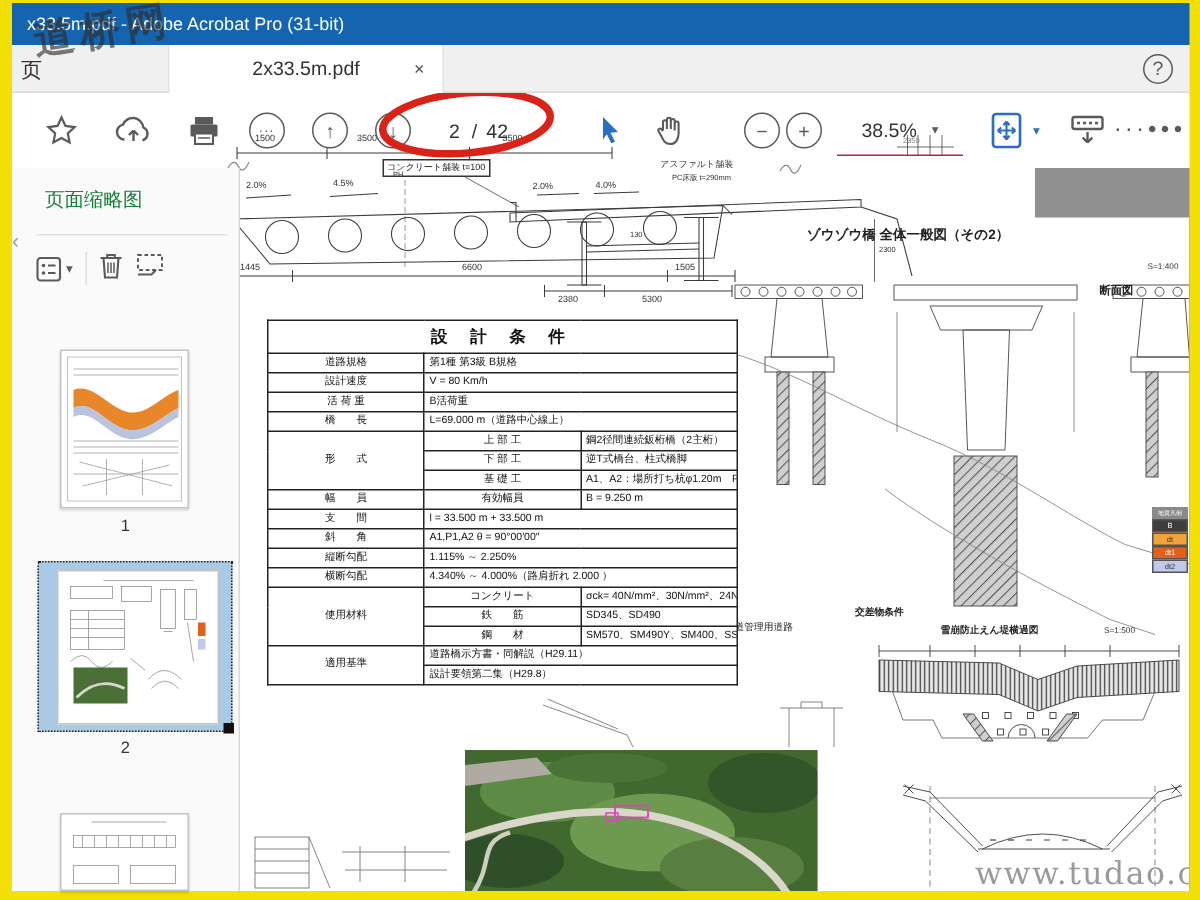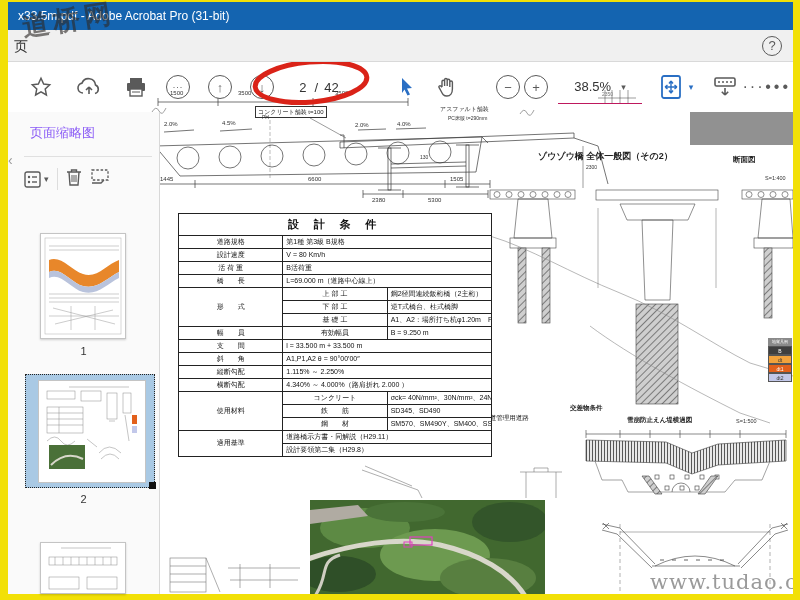--- a/index.html
+++ b/index.html
@@ -30,21 +30,21 @@
   #zoom-box{left:550px;width:84px;border-bottom:1px solid #be185d;height:34px;top:8px;font-size:13px;color:#333;gap:10px;}
   .caret{font-size:9px;color:#5a5a5a;}
   .caret.blue{color:#2a6fc4;}
 
   
   #main-bg{left:8px;top:112px;width:785px;height:482px;background:#919191;z-index:1;}
 
   
   #sidebar{left:8px;top:112px;width:152px;height:482px;background:#fafafa;border-right:1px solid #d8d8d8;z-index:12;}
   #panel-collapse{left:0;top:40px;color:#9a9a9a;font-size:14px;}
-  #sb-title{left:22px;top:12px;font-size:13px;color:#8b5cf6;text-align:center;}
+  #sb-title{left:22px;top:12px;font-size:13px;color:#15803d;text-align:center;}
   #sb-sep{left:16px;top:44px;width:128px;height:1px;background:#e0e0e0;}
   #sb-tools{left:16px;top:50px;width:130px;height:34px;display:flex;align-items:center;gap:8px;color:#5a5a5a;}
   .sb-vr{width:1px;height:22px;background:#ddd;}
   .thumb-page{position:absolute;background:#fff;border:1px solid #c4c4c4;box-shadow:0 1px 2px rgba(0,0,0,.18);}
   .thumb-label{position:absolute;font-size:11px;color:#333;text-align:center;width:100%;}
   #thumb2-sel{left:17px;top:262px;width:130px;height:114px;background:#a9c9e4;border:1px dotted #222;}
   #thumb2-handle{left:141px;top:370px;width:7px;height:7px;background:#111;}
 
   
   #page{left:150px;top:88px;width:643px;height:506px;background:#fff;z-index:10;
@@ -55,21 +55,21 @@
   .callout{border:1px solid #333;font-size:6px;padding:0 2px;line-height:10px;background:#fff;}
   #pg-title{font-size:9px;font-weight:bold;margin-left:40px;}
   .sec-label{font-size:7.5px;font-weight:bold;}
   .scale{font-size:5.5px;color:#333;}
   .mid-label{font-size:6.5px;}
   #tudao{font-family:"DejaVu Serif",serif;font-size:21px;color:#9a9a9a;letter-spacing:1px;}
 
   
   #design-table{position:absolute;left:28px;top:125px;width:314px;border-collapse:collapse;
     table-layout:fixed;font-size:7px;color:#111;background:#fff;}
-  #design-table th{border:1.5px solid #222;font-size:11px;letter-spacing:6px;padding:3px 0;font-weight:bold;font-family:Liberation Serif, serif;}
+  #design-table th{border:1.5px solid #222;font-size:11px;letter-spacing:6px;padding:3px 0;font-weight:bold;}
   #design-table td{border:1px solid #222;padding:1.5px 3px;line-height:1.15;overflow:hidden;white-space:nowrap;}
   #design-table td.lbl{width:52px;text-align:center;}
   #design-table td.sub{width:48px;text-align:center;}
   #design-table tr{height:13px;}
 
   
   #soil-legend{left:618px;top:250px;width:24px;z-index:2;}
   #soil-legend .hd{height:8px;background:#8a8a8a;color:#fff;font-size:4px;line-height:8px;text-align:center;}
   #soil-legend .row{height:9px;font-size:5px;line-height:9px;text-align:center;border:0.5px solid #555;}
 
@@ -88,20 +88,24 @@
 
   <div id="main-bg" class="abs"></div>
 
   <div id="titlebar" class="abs">
     <span>x33.5m.pdf - Adobe Acrobat Pro (31-bit)</span>
   </div>
 
   <div id="tabbar" class="abs">
     <div class="tab" id="tab-home">
       <span>页</span>
+    </div>
+    <div class="tab" id="tab-doc">
+      <span>2x33.5m.pdf</span>
+      <span class="close">×</span>
     </div>
   </div>
   <div id="help-btn" class="abs">
     <span>?</span>
   </div>
 
   <div id="toolbar-bg" class="abs"></div>
 
   <div id="page" class="abs">
 
@@ -290,21 +294,21 @@
     <div class="plabel dim sm" style="left:298px;top:27px">PC床版 t=290mm</div>
     <div class="plabel dim" style="left:205px;top:34px">2.0%</div>
     <div class="plabel dim" style="left:247px;top:33px">4.0%</div>
     <div class="plabel dim sm" style="left:270px;top:66px">130</div>
     <div class="plabel dim" style="left:222px;top:109px">2380</div>
     <div class="plabel dim" style="left:278px;top:109px">5300</div>
     <div class="plabel dim sm" style="left:436px;top:76px">2300</div>
     <div class="plabel dim sm" style="left:452px;top:3px;color:#777">2350</div>
 
     <div class="plabel" id="pg-title" style="left:348px;top:62px">ゾウゾウ橋 全体一般図（その2）</div>
-    <div class="plabel sec-label" style="left:583px;top:67px">断面図</div>
+    <div class="plabel sec-label" style="left:583px;top:101px">断面図</div>
     <div class="plabel scale" style="left:615px;top:87px">S=1:400</div>
 
     <div class="plabel mid-label" style="left:333px;top:326px">ん道管理用道路</div>
     <div class="plabel mid-label" style="left:420px;top:316px;font-weight:bold">交差物条件</div>
     <div class="plabel mid-label" style="left:477px;top:328px;font-weight:bold">雪崩防止えん堤横過図</div>
     <div class="plabel scale" style="left:586px;top:330px">S=1:500</div>
 
     <table id="design-table">
       <thead>
           <tr>

